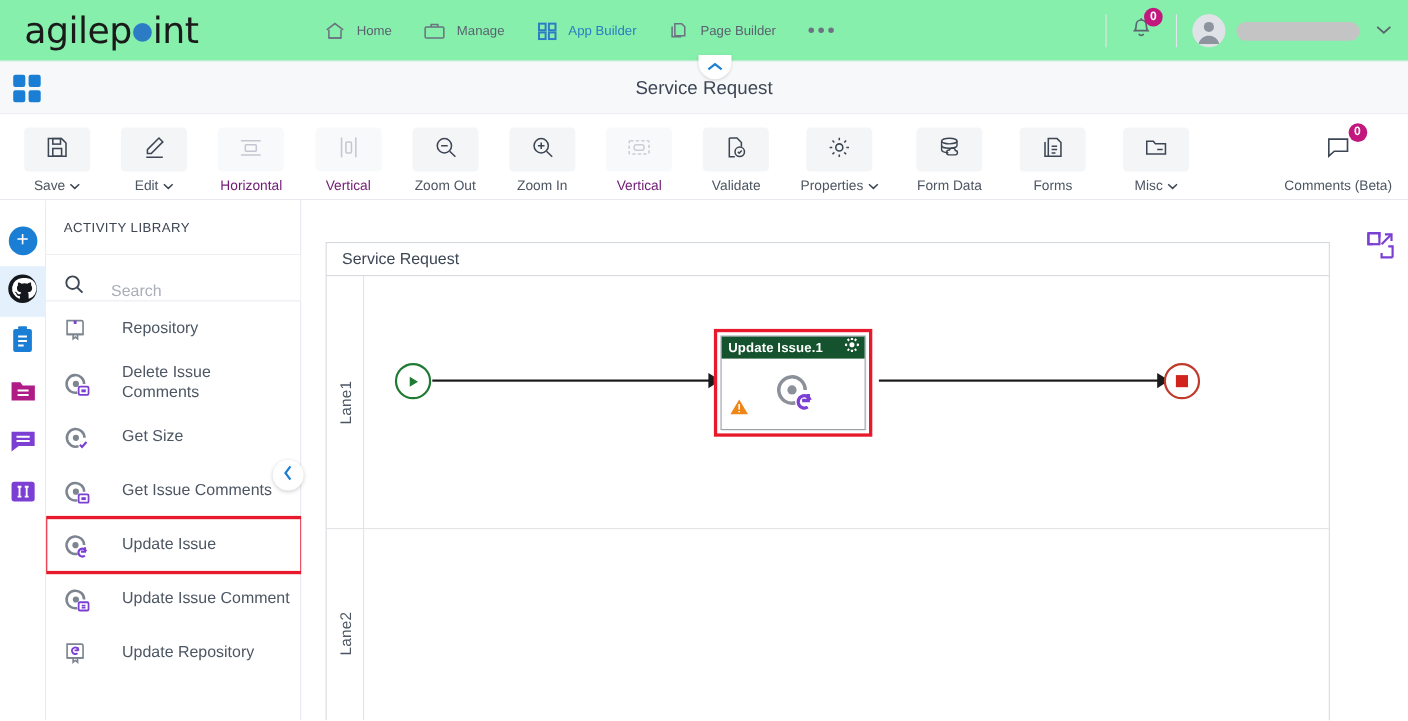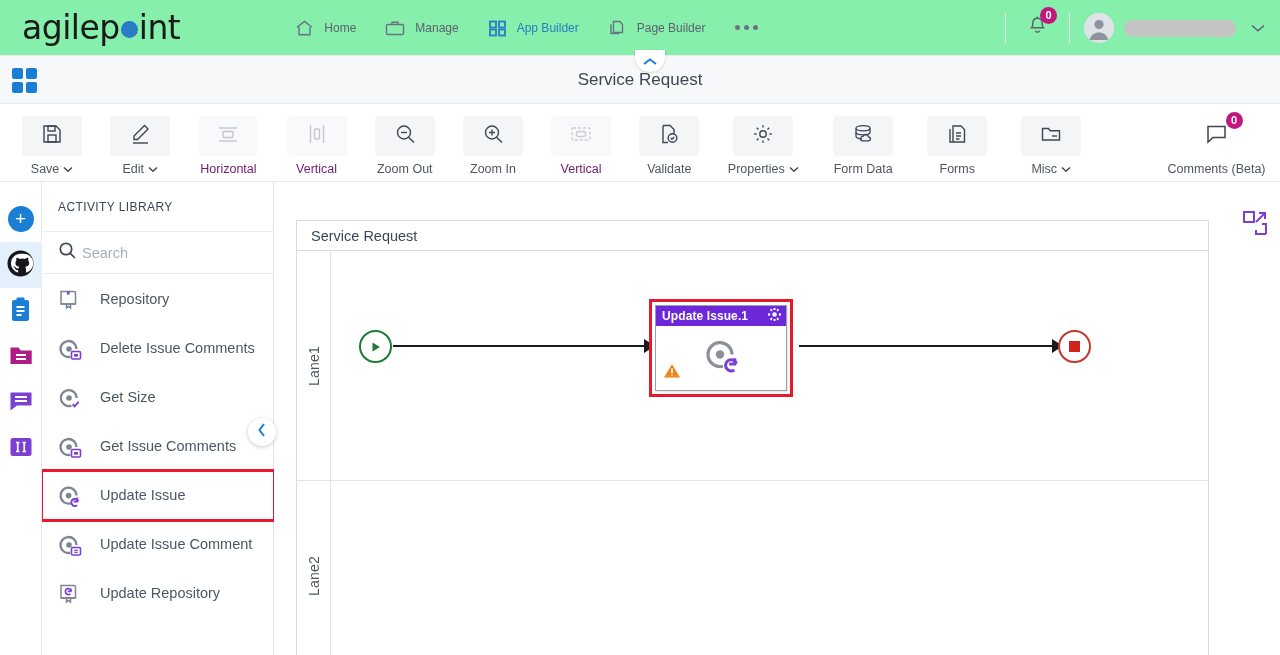--- a/index.html
+++ b/index.html
@@ -123,31 +123,31 @@
   .panel {
     position: absolute; left: 42px; top: 182px; width: 232px; height: 473px;
     background: #fff; border-right: 1px solid #dfe3e8;
   }
   .panel-hd {
     height: 50px; display: flex; align-items: center; padding-left: 16px;
     font-size: 12px; color: #3d4654; letter-spacing: .4px;
     border-bottom: 1px solid #eceef1;
   }
   .searchrow {
-    height: 42px; display: flex; align-items: center; gap: 5px;
+    height: 42px; display: flex; align-items: flex-end; gap: 24px;
     padding-left: 16px; border-bottom: 1px solid #e9ebef; background: #fff;
   }
   .searchrow input {
     border: 0; outline: 0; font-size: 14.5px; color: #3d4654; width: 150px;
     font-family: "Liberation Sans", sans-serif; background: transparent;
   }
   .searchrow input::placeholder { color: #a9afb9; }
   .actlist { position: absolute; left: 0; top: 93px; width: 232px; height: 380px; overflow: hidden; }
   .actitem {
-    display: flex; align-items: center; gap: 16px; padding: 5px 10px 5px 12px;
+    display: flex; align-items: center; gap: 27px; padding: 5px 10px 5px 12px;
     min-height: 49px; cursor: pointer; position: relative;
   }
   .actitem .alabel { font-size: 14.5px; color: #4d5663; line-height: 17.5px; }
   .actitem.hl { outline: 3px solid #e8192c; outline-offset: -1px; }
   .aicon { width: 30px; height: 30px; flex: 0 0 30px; display: flex; align-items: center; justify-content: center; }
   .collapse-left {
     position: absolute; left: 248px; top: 418px; width: 28px; height: 28px;
     border-radius: 50%; background: #fff; box-shadow: 0 1px 4px rgba(0,0,0,.2);
     display: flex; align-items: center; justify-content: center; cursor: pointer; z-index: 8;
   }
@@ -204,21 +204,21 @@
 
   .task-sel {
     position: absolute; left: 318px; top: 48px; width: 144px; height: 98px;
     border: 3px solid #e8192c; background: #fff; padding: 3px;
   }
   .task {
     width: 100%; height: 100%; border: 1px solid #9aa0a8; background: #fff;
     display: flex; flex-direction: column; box-shadow: 1px 1px 2px rgba(0,0,0,.12);
   }
   .task-hd {
-    height: 20px; background: #6d28d9; display: flex; align-items: center;
+    height: 20px; background: #14532d; display: flex; align-items: center;
     justify-content: space-between; padding: 0 5px 0 6px;
   }
   .task-hd .tname { font-size: 12px; color: #fff; font-weight: 600; letter-spacing: .1px; }
   .task-body { flex: 1; position: relative; display: flex; align-items: center; justify-content: center; }
   .task-warn { position: absolute; left: 7px; bottom: 7px; }
 </style>
 </head>
 <body>
 
 <div id="app">

